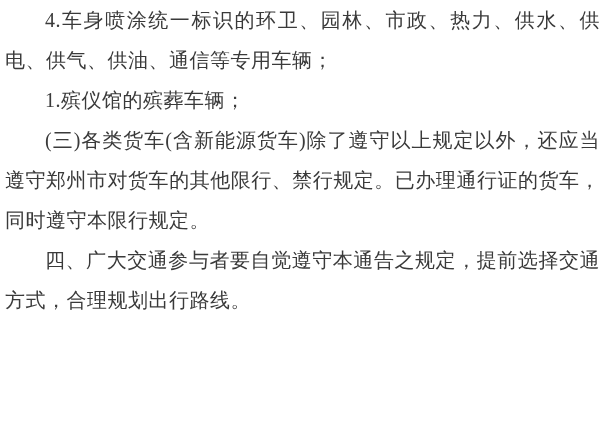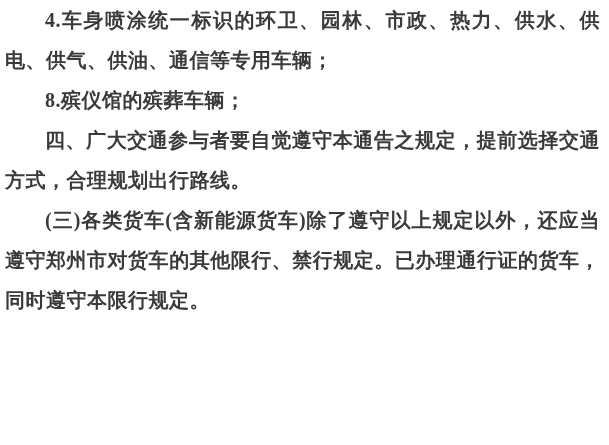--- a/index.html
+++ b/index.html
@@ -12,36 +12,35 @@
     height: 445px;
     overflow: hidden;
     font-family: "Liberation Serif", "DejaVu Serif", serif;
   }
   .doc-page {
     box-sizing: border-box;
     width: 609px;
     height: 445px;
     padding: 0 9px 0 5px;
     background: #ffffff;
-    font-weight: bold;
   }
   .doc-page p {
     margin: 0;
     padding: 0;
     font-size: 20px;
     line-height: 40px;
     color: #3a3a3a;
     text-align: justify;
     text-justify: inter-ideograph;
     text-indent: 2em;
     letter-spacing: 0.5px;
     word-break: break-all;
   }
 </style>
 </head>
 <body>
 
 <div class="doc-page">
   <p>4.车身喷涂统一标识的环卫、园林、市政、热力、供水、供电、供气、供油、通信等专用车辆；</p>
-  <p>8.殡仪馆的殡葬车辆；</p>
+  <p>1.殡仪馆的殡葬车辆；</p>
+  <p>(三)各类货车(含新能源货车)除了遵守以上规定以外，还应当遵守郑州市对货车的其他限行、禁行规定。已办理通行证的货车，同时遵守本限行规定。</p>
   <p>四、广大交通参与者要自觉遵守本通告之规定，提前选择交通方式，合理规划出行路线。</p>
-  <p>(三)各类货车(含新能源货车)除了遵守以上规定以外，还应当遵守郑州市对货车的其他限行、禁行规定。已办理通行证的货车，同时遵守本限行规定。</p>
 </div>
 
 </body></html>

